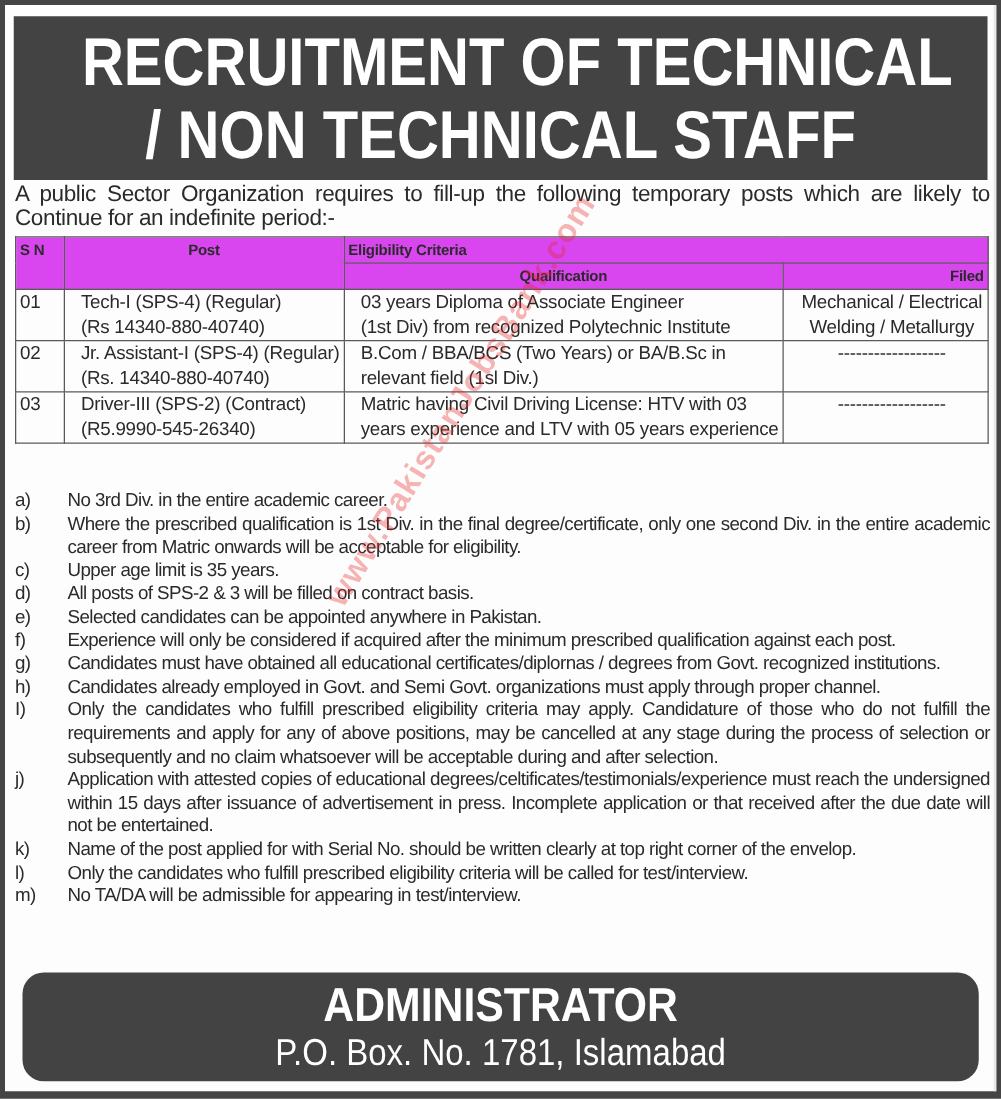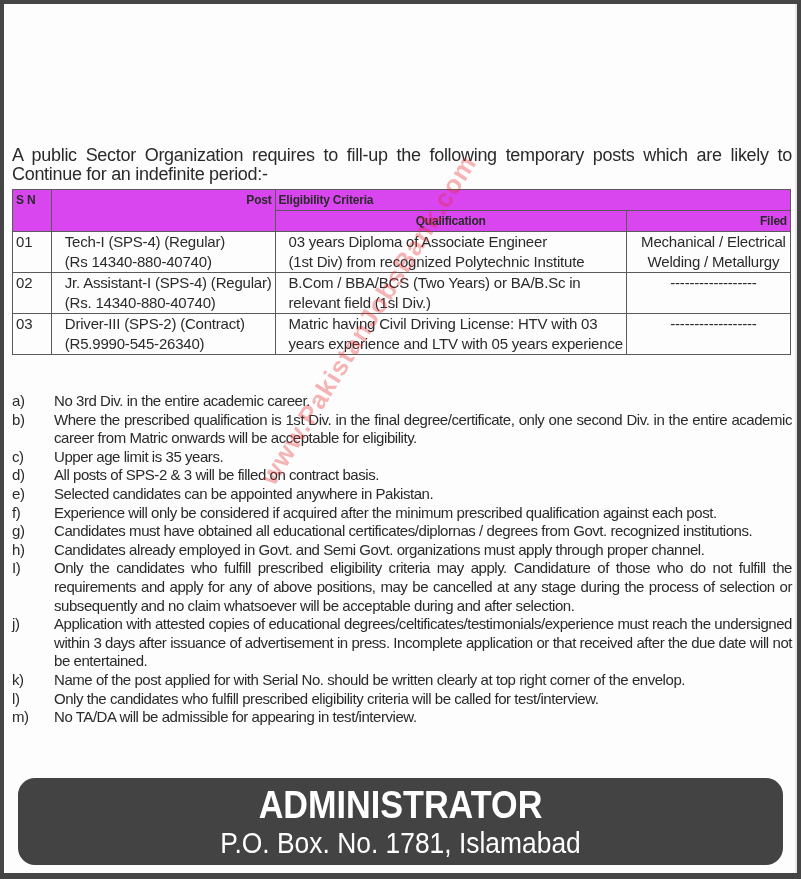--- a/index.html
+++ b/index.html
@@ -48,21 +48,21 @@
     padding: 0 3px;
     vertical-align: top;
     line-height: 20px;
   }
   table.posts th {
     background: #d946ef;
     font-weight: bold;
     font-size: 12px;
   }
   th.sn { width: 37px; text-align: left; }
-  th.post { width: 215px; text-align: right; padding-left: 22px; }
+  th.post { width: 215px; text-align: center; padding-left: 22px; }
   th.elig { text-align: left; }
   th.qual { text-align: center; }
   th.filed { text-align: right; width: 158px; }
   td.sn { padding-left: 5px; }
   td.filed { text-align: center; }
   .cell-line { display: block; white-space: nowrap; margin-left: 10px; }
   .notes {
     position: absolute; left: 8px; top: 388px; width: 780px;
     font-size: 15px; line-height: 18.6px;
     letter-spacing: -0.45px;
@@ -90,20 +90,24 @@
     font-size: 26px; font-weight: bold;
     white-space: nowrap; pointer-events: none;
     letter-spacing: 1px;
   }
 </style>
 </head>
 <body>
 
 <div class="page">
 
+  <div class="header-band">
+    <span class="line line1">RECRUITMENT OF TECHNICAL</span>
+    <span class="line line2">/ NON TECHNICAL STAFF</span>
+  </div>
 
   <div class="intro">A public Sector Organization requires to fill-up the following temporary posts which are likely to Continue for an indefinite period:-</div>
 
   <table class="posts">
     <thead>
       <tr>
         <th class="sn" rowspan="2">S N</th>
         <th class="post" rowspan="2">Post</th>
         <th class="elig" colspan="2">Eligibility Criteria</th>
       </tr>
@@ -191,21 +195,21 @@
     <div class="note">
         <span class="lbl">h)</span>
         <span class="txt">Candidates already employed in Govt. and Semi Govt. organizations must apply through proper channel.</span>
       </div>
     <div class="note">
         <span class="lbl">I)</span>
         <span class="txt">Only the candidates who fulfill prescribed eligibility criteria may apply. Candidature of those who do not fulfill the requirements and apply for any of above positions, may be cancelled at any stage during the process of selection or subsequently and no claim whatsoever will be acceptable during and after selection.</span>
       </div>
     <div class="note">
         <span class="lbl">j)</span>
-        <span class="txt">Application with attested copies of educational degrees/celtificates/testimonials/experience must reach the undersigned within 3 days after issuance of advertisement in press. Incomplete application or that received after the due date will not be entertained.</span>
+        <span class="txt">Application with attested copies of educational degrees/celtificates/testimonials/experience must reach the undersigned within 15 days after issuance of advertisement in press. Incomplete application or that received after the due date will not be entertained.</span>
       </div>
     <div class="note">
         <span class="lbl">k)</span>
         <span class="txt">Name of the post applied for with Serial No. should be written clearly at top right corner of the envelop.</span>
       </div>
     <div class="note">
         <span class="lbl">l)</span>
         <span class="txt">Only the candidates who fulfill prescribed eligibility criteria will be called for test/interview.</span>
       </div>
     <div class="note">

